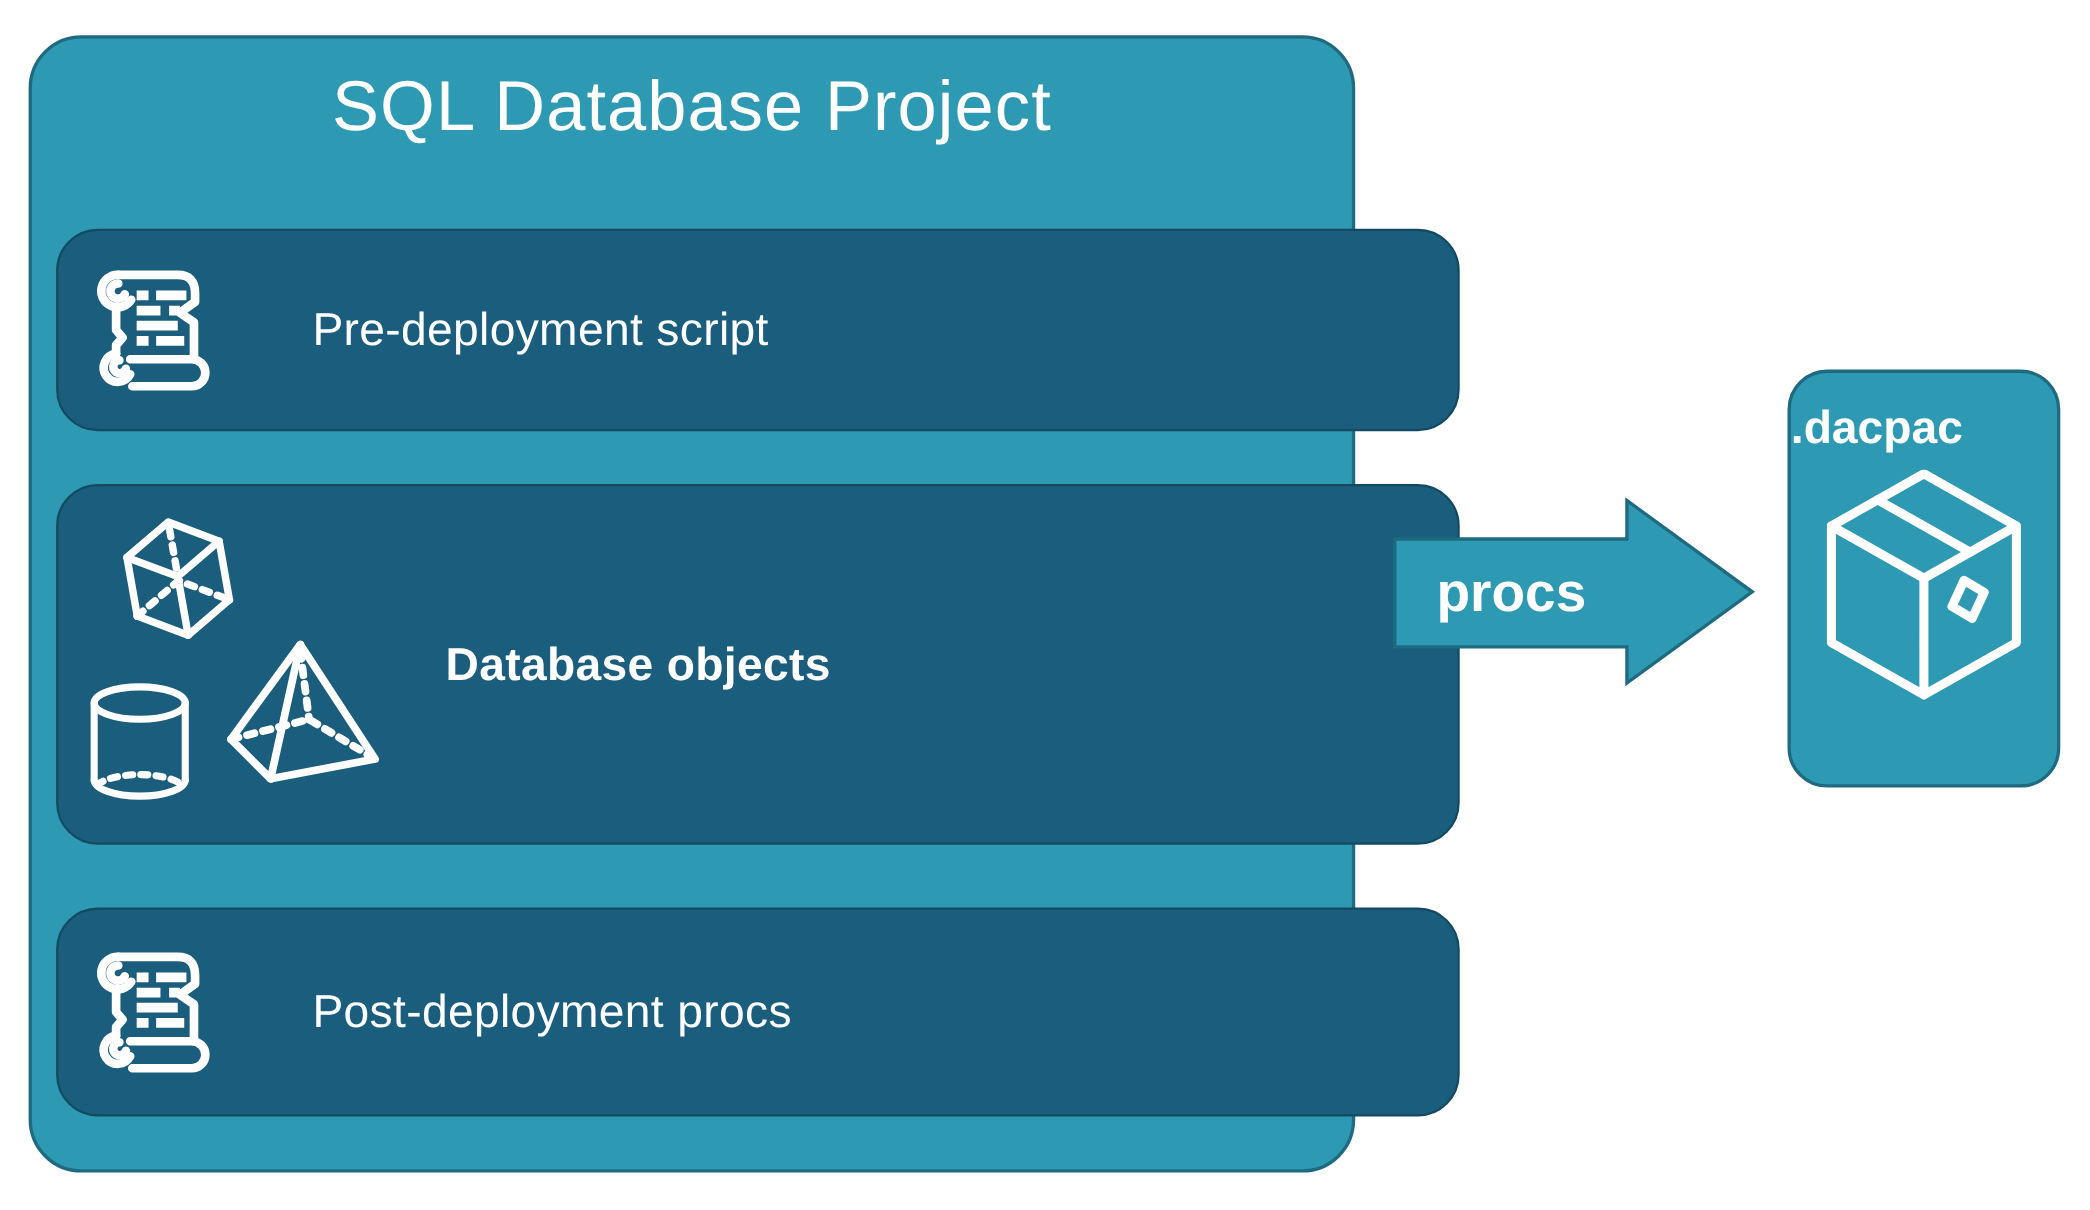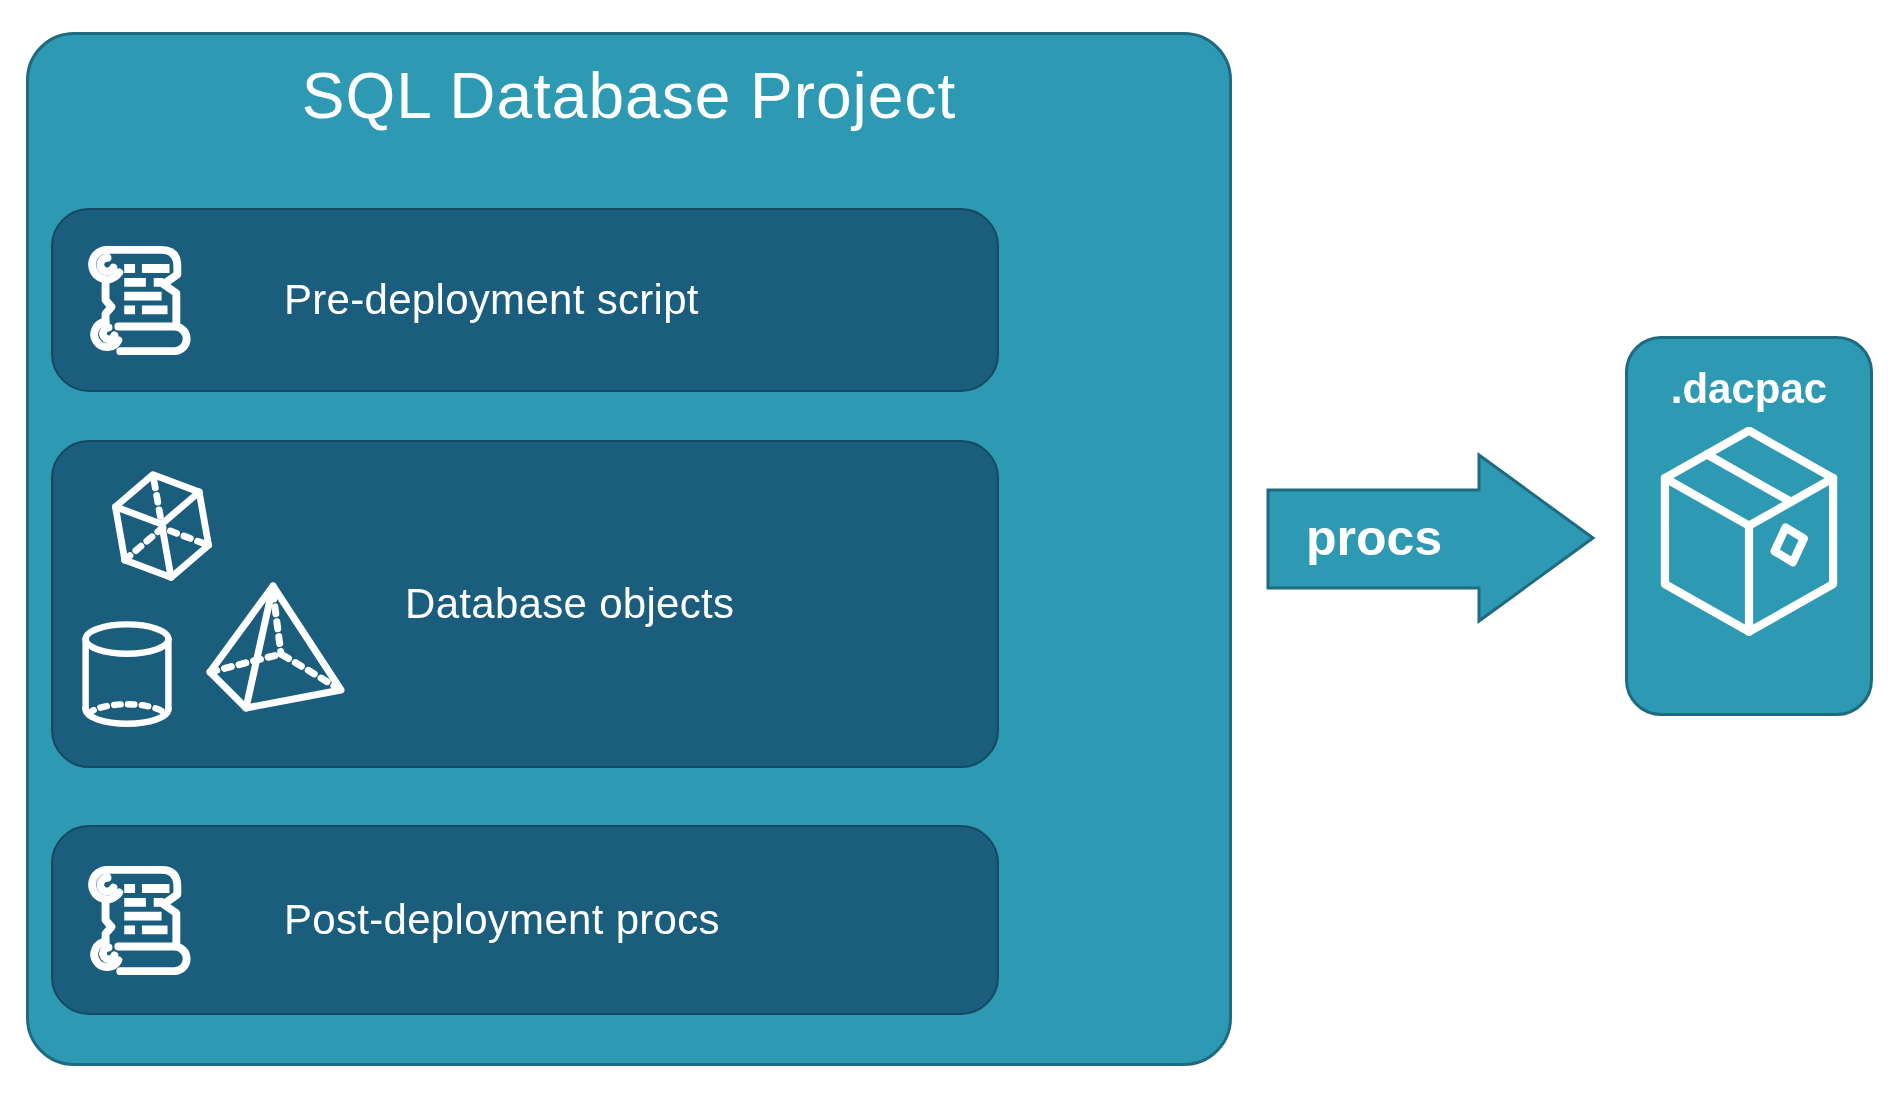--- a/index.html
+++ b/index.html
@@ -18,35 +18,35 @@
     background:var(--teal);border:3px solid var(--teal-stroke);
     border-radius:48px;box-sizing:border-box;
   }
   .title{
     position:absolute;left:0;top:24px;width:100%;margin:0;
     text-align:center;color:var(--white);
     font-size:64px;font-weight:400;letter-spacing:1px;
   }
   
   .card{
-    position:absolute;left:22px;width:948px;
+    position:absolute;left:22px;width:1276px;
     background:var(--navy);border:2px solid var(--navy-stroke);
     border-radius:38px;box-sizing:border-box;
   }
   .card-pre{top:173px;height:184px;}
   .card-obj{top:405px;height:328px;}
   .card-post{top:790px;height:190px;}
   .label{
     position:absolute;margin:0;color:var(--white);
     font-size:42px;font-weight:400;letter-spacing:.3px;
     top:50%;transform:translateY(-50%);white-space:nowrap;
   }
   .card-pre .label,.card-post .label{left:231px;}
   .card-obj .label{left:352px;line-height:62px;}
-  .label .line{display:block;}
+  .label .line{display:block;font-weight:bold;}
   
   .icon{position:absolute;}
   .scroll{left:26px;top:50%;transform:translateY(-50%);width:118px;height:118px;}
   .cube{left:51px;top:26px;width:116px;height:116px;transform:rotate(-10deg);}
   .pyramid{left:153px;top:140px;width:140px;height:130px;}
   .cylinder{left:28px;top:178px;width:92px;height:110px;}
   .stroke{fill:none;stroke:var(--white);stroke-width:7;stroke-linecap:round;stroke-linejoin:round;}
   .scroll .stroke{stroke-width:8;}
   .dash{stroke-dasharray:7 8;}
   .bars{fill:none;stroke:var(--white);stroke-width:9;stroke-linecap:butt;}
@@ -57,21 +57,21 @@
     position:absolute;left:1268px;top:508px;width:212px;margin:0;
     text-align:center;color:var(--white);font-size:50px;font-weight:700;line-height:60px;
   }
   
   .artifact{
     position:absolute;left:1625px;top:336px;width:248px;height:380px;
     background:var(--teal);border:3px solid var(--teal-stroke);
     border-radius:36px;box-sizing:border-box;
   }
   .artifact-label{
-    margin:26px 0 0 0;text-align:center;color:var(--white);
+    margin:26px 0 0 0;color:var(--white);
     font-size:42px;font-weight:700;line-height:48px;
   }
   .package{display:block;margin:14px auto 0;width:184px;height:212px;}
   .package .stroke{stroke-width:4.5;}
 </style>
 </head>
 <body>
 
 <div class="canvas">
 

